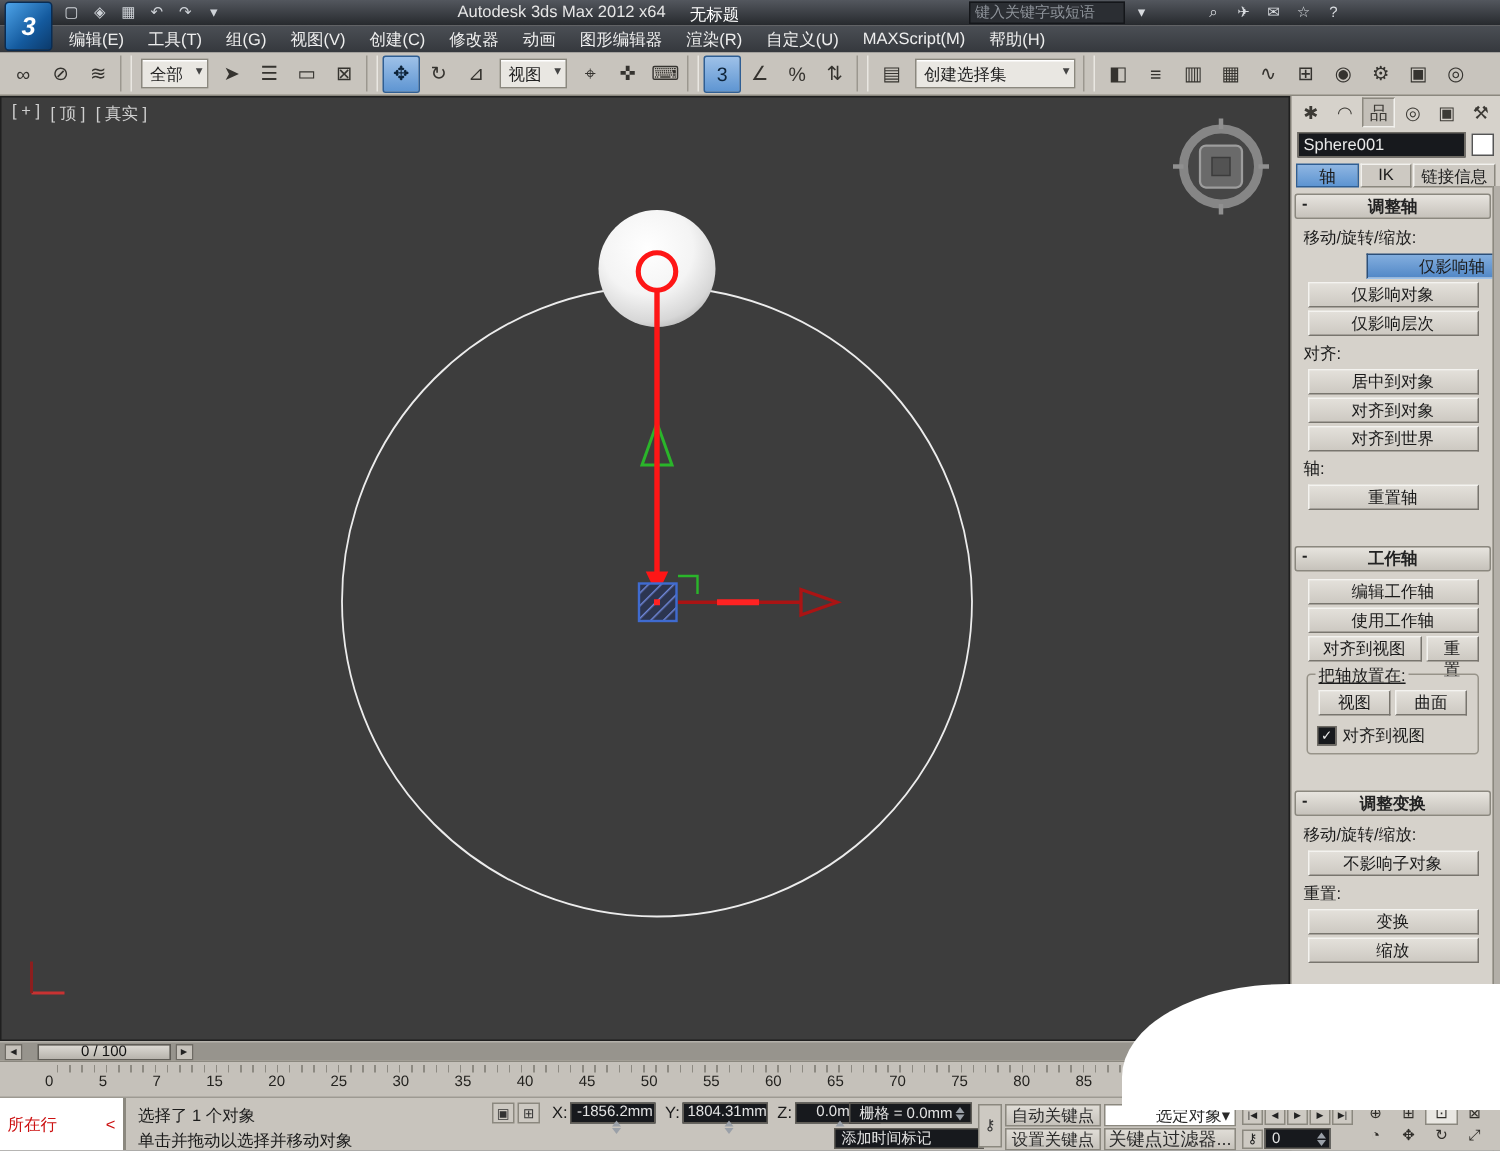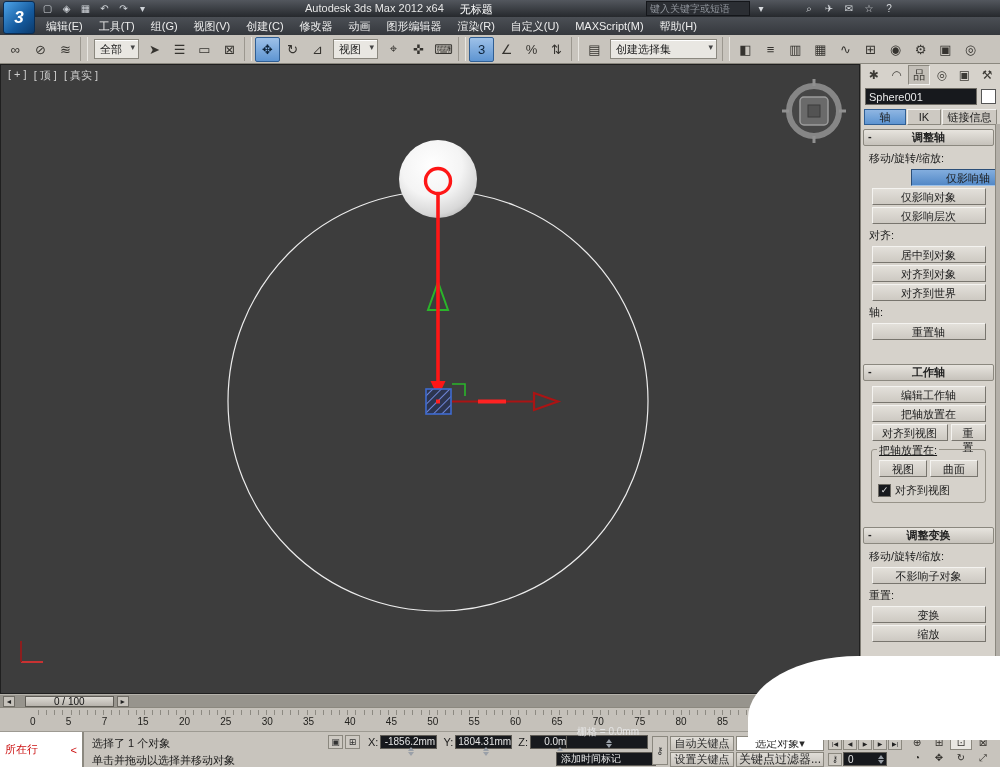--- a/index.html
+++ b/index.html
@@ -78,31 +78,31 @@
   .status-bar{position:absolute;left:0;top:731px;width:1000px;height:36px;background:#c8c4bd;border-top:1px solid #9d9a92;font-size:11px;color:#1b1b1b;box-sizing:border-box;}
   .mini-listener{position:absolute;left:0;top:0;width:84px;height:35px;background:#fff;border-right:2px solid #8b887f;display:flex;align-items:center;justify-content:space-between;padding:0 5px;color:#cc1111;box-sizing:border-box;}
   .sel-status{position:absolute;left:92px;top:4px;}
   .prompt{position:absolute;left:92px;top:21px;}
   .st-icons{position:absolute;left:328px;top:3px;display:flex;gap:2px;}
   .st-icon{width:15px;height:14px;background:#cdc9c2;border:1px solid #8b887f;font-size:9px;display:flex;align-items:center;justify-content:center;color:#333;box-sizing:border-box;}
   .coords{position:absolute;left:364px;top:3px;display:flex;align-items:center;gap:2px;}
   .coord-label{margin-left:4px;}
   .dark-field{height:14px;background:#17191d;border:1px solid #5f5c56;color:#e4e4e4;display:flex;align-items:center;font-size:10px;padding:0 2px 0 4px;box-sizing:border-box;}
   .coord-field{width:57px;justify-content:space-between;flex-direction:column;}
-  .grid-field{position:absolute;left:566px;top:3px;width:82px;justify-content:flex-end;flex-direction:column;}
+  .grid-field{position:absolute;left:566px;top:3px;width:82px;justify-content:center;}
   .time-tag-field{position:absolute;left:556px;top:20px;width:100px;}
   .spin{display:flex;flex-direction:column;gap:1px;margin-left:2px;}
   .spin i{display:block;width:0;height:0;border-left:3px solid transparent;border-right:3px solid transparent;}
   .spin .up{border-bottom:4px solid #9aa0a8;}
   .spin .dn{border-top:4px solid #9aa0a8;}
   .set-keys-btn{position:absolute;left:652px;top:4px;width:16px;height:29px;background:#cdc9c2;border:1px solid #8b887f;display:flex;align-items:center;justify-content:center;font-size:10px;color:#333;box-sizing:border-box;}
   .anim-btn{position:absolute;height:15px;background:linear-gradient(#e0ddd7,#c6c2bb);border:1px solid #8b887f;font-size:11px;display:flex;align-items:center;justify-content:center;color:#2a2a2a;box-sizing:border-box;white-space:nowrap;}
   #auto-key{left:670px;top:4px;width:64px;}
   #set-key{left:670px;top:20px;width:64px;}
-  #selected-set{left:736px;top:4px;width:88px;background:#ffffff;justify-content:center;padding:0 3px;}
+  #selected-set{left:736px;top:4px;width:88px;background:#ffffff;justify-content:flex-end;padding:0 3px;}
   #key-filters{left:736px;top:20px;width:88px;font-size:12px;}
   .transport{position:absolute;left:828px;top:5px;display:flex;gap:1px;}
   .tp-icon{width:14px;height:13px;background:#cdc9c2;border:1px solid #8b887f;font-size:6px;display:flex;align-items:center;justify-content:center;color:#222;box-sizing:border-box;}
   .transport2{position:absolute;left:828px;top:20px;display:flex;gap:1px;align-items:center;}
   .frame-field{width:44px;justify-content:space-between;}
   .nav-grid{position:absolute;left:906px;top:3px;width:92px;display:flex;flex-wrap:wrap;}
   .nav-icon{width:22px;height:15px;display:flex;align-items:center;justify-content:center;font-size:10px;color:#2f2d29;border:1px solid transparent;box-sizing:border-box;}
   .nav-icon.active{background:#e9e7e2;border-color:#8b887f;}
 
   
@@ -293,21 +293,21 @@
         </div>
       </div>
 
       <div class="rollout rollout-gap">
         <div class="rollout-header">
           <span class="collapse">-</span>
           <span>工作轴</span>
         </div>
         <div class="rollout-body">
           <button class="panel-btn">编辑工作轴</button>
-          <button class="panel-btn">把轴放置在</button>
+          <button class="panel-btn">使用工作轴</button>
           <div class="btn-row">
             <button class="panel-btn pb-wide">对齐到视图</button>
             <button class="panel-btn pb-small">重置</button>
           </div>
           <div class="group-box">
             <span class="group-title">把轴放置在:</span>
             <div class="btn-row">
               <button class="panel-btn pb-half">视图</button>
               <button class="panel-btn pb-half">曲面</button>
             </div>

